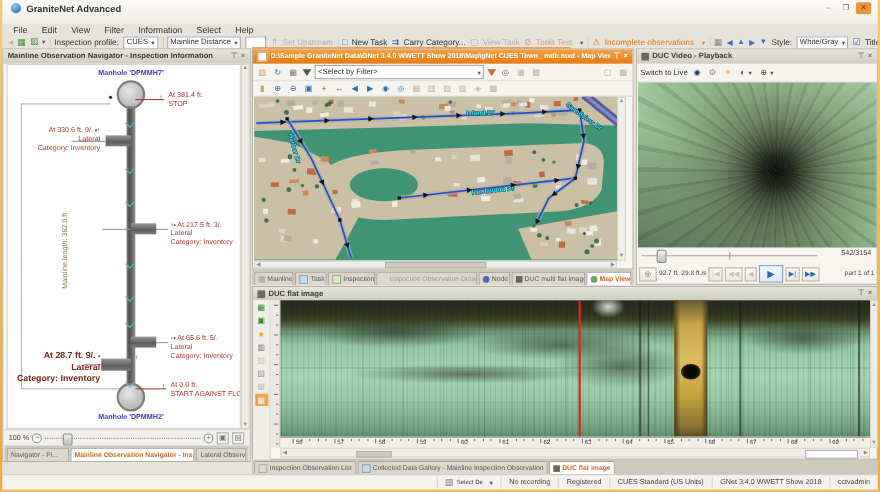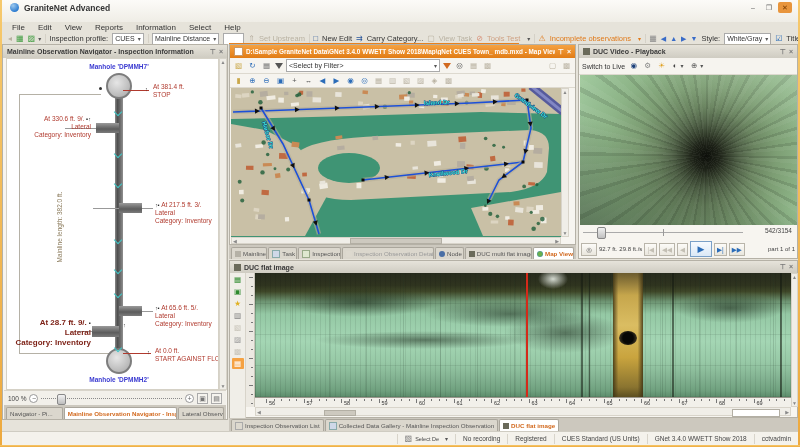--- a/index.html
+++ b/index.html
@@ -162,21 +162,21 @@
     <span class="wb">–</span>
     <span class="wb">❐</span>
     <span class="wb close">✕</span>
   </div>
 </div>
 
 <div class="abs menubar">
   <span>File</span>
   <span>Edit</span>
   <span>View</span>
-  <span>Reports</span>
+  <span>Filter</span>
   <span>Information</span>
   <span>Select</span>
   <span>Help</span>
 </div>
 
 <div class="abs toolbar">
   <span class="ticon" style="color:#b9b2a2;">◂</span>
   <span class="ticon" style="color:#3a9a3a;">▦</span>
   <span class="ticon" style="color:#3a9a3a;">▨<span class="carr">▾</span></span>
   <span class="tsep"></span>
@@ -190,21 +190,21 @@
     <span>Mainline Distance</span>
       <span class="carr">▾</span>
     </span>
   <span class="combo" style="width:70px;">
       <span></span>
     </span>
   <span class="ticon dis">⇑</span>
   <span class="dis">Set Upstream</span>
   <span class="tsep"></span>
   <span class="ticon" style="color:#2b579a;">□</span>
-  <span>New Edit</span>
+  <span>New Task</span>
   <span class="ticon" style="color:#2b579a;">⇉</span>
   <span>Carry Category...</span>
   <span class="ticon dis">▢</span>
   <span class="dis">View Task</span>
   <span class="ticon" style="color:#d89078;">⊘</span>
   <span style="color:#cfa183;">Tools Test</span>
   <span class="carr">▾</span>
   <span class="tsep"></span>
   <span class="ticon orangetxt">⚠</span>
   <span class="orangetxt">Incomplete observations</span>

